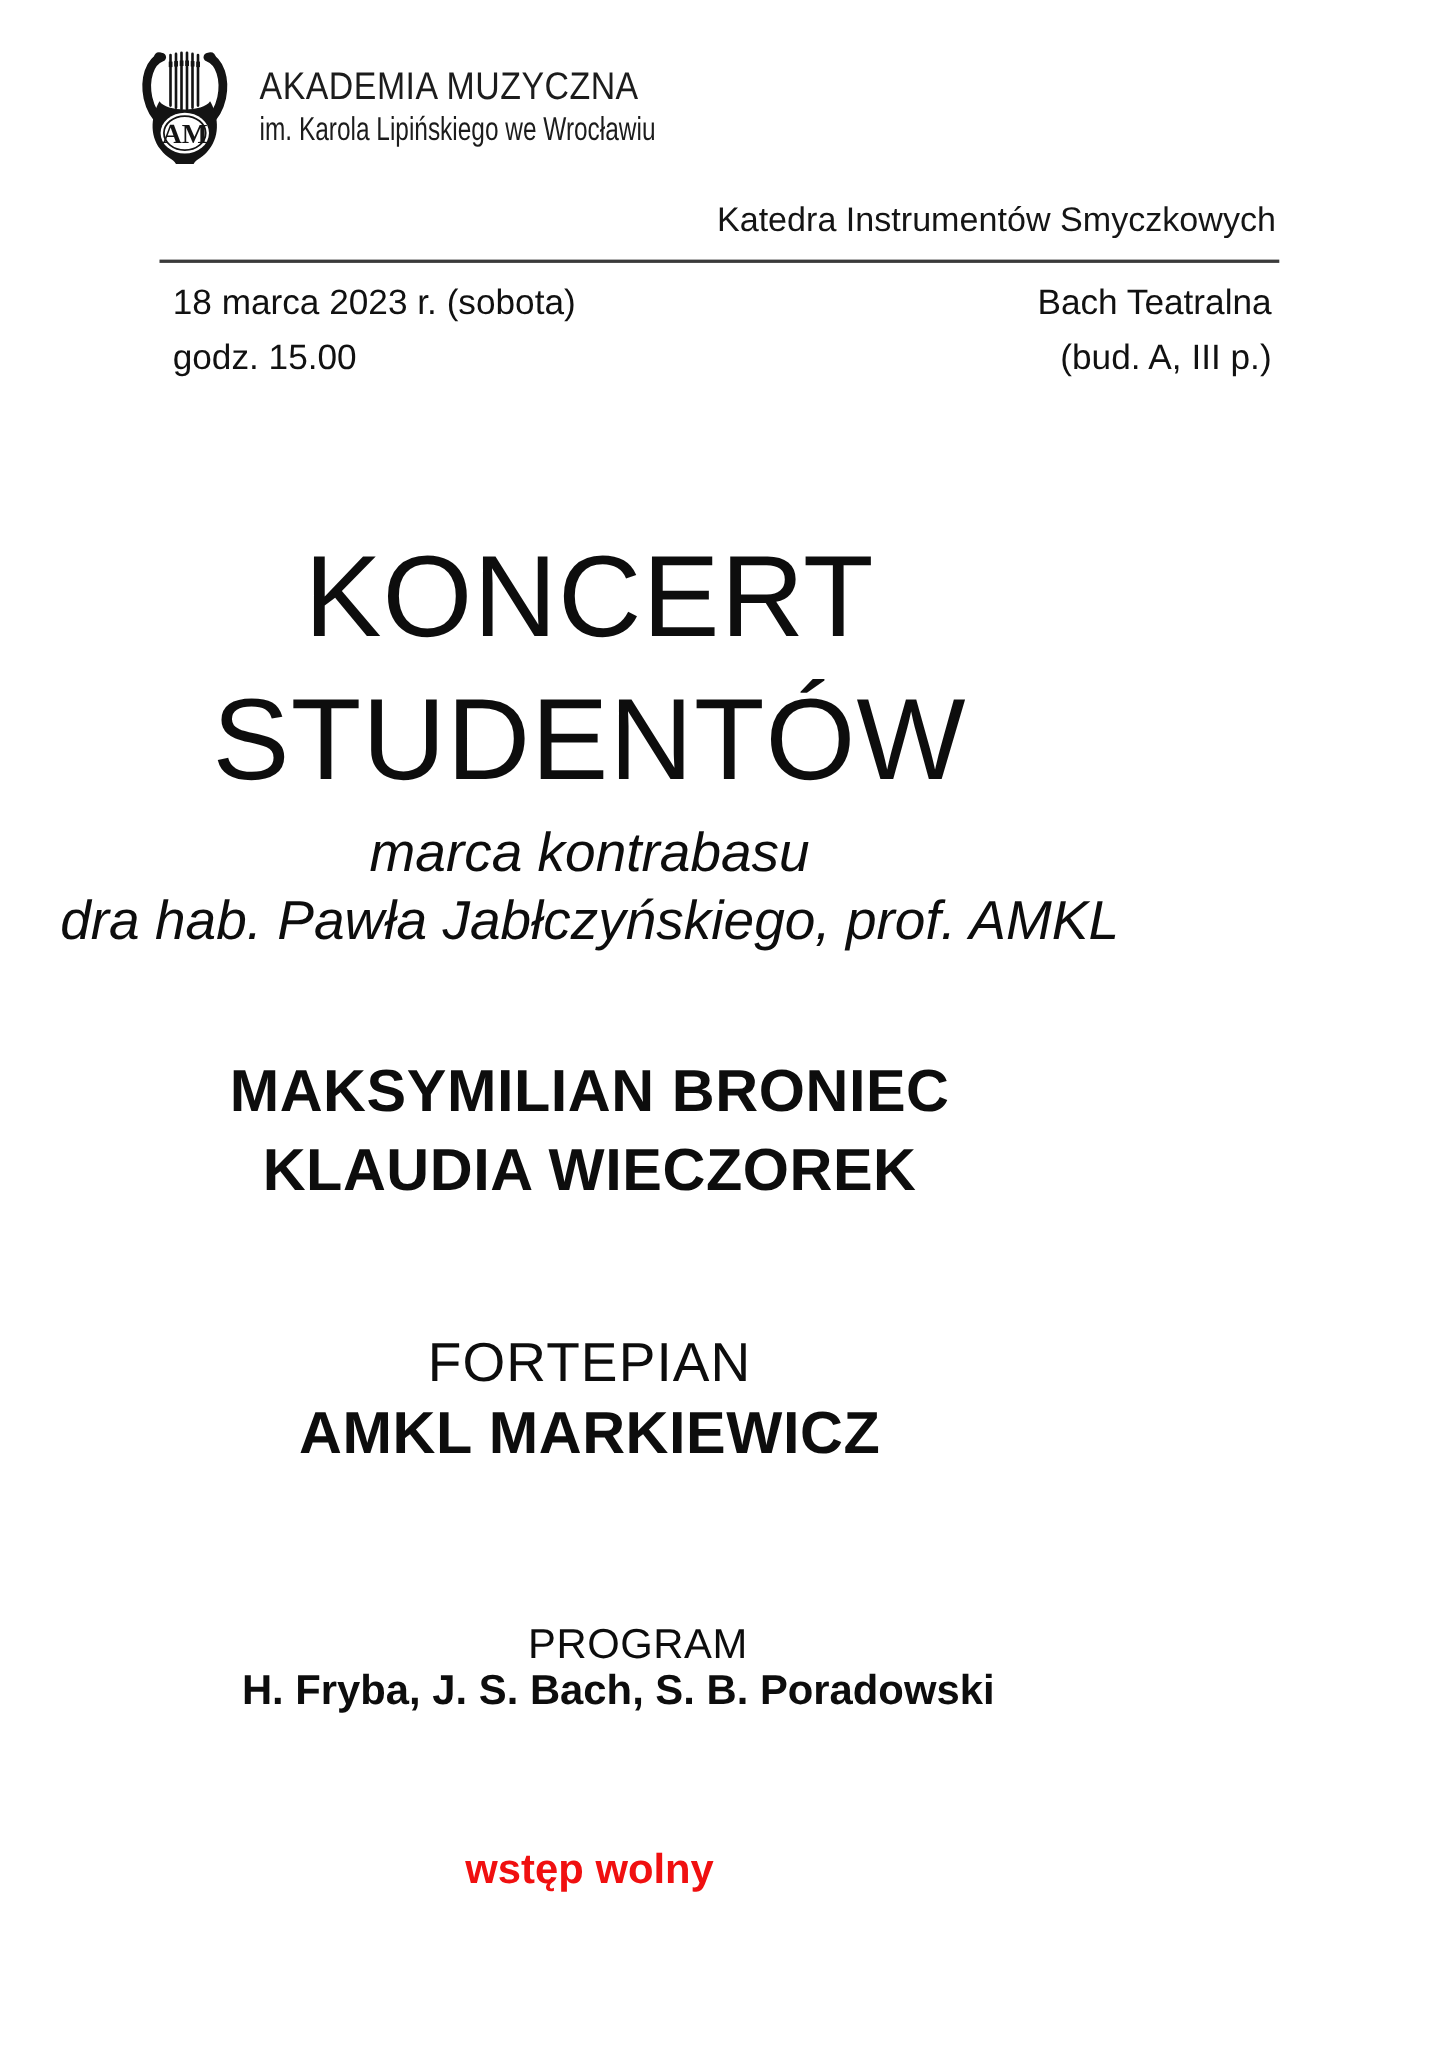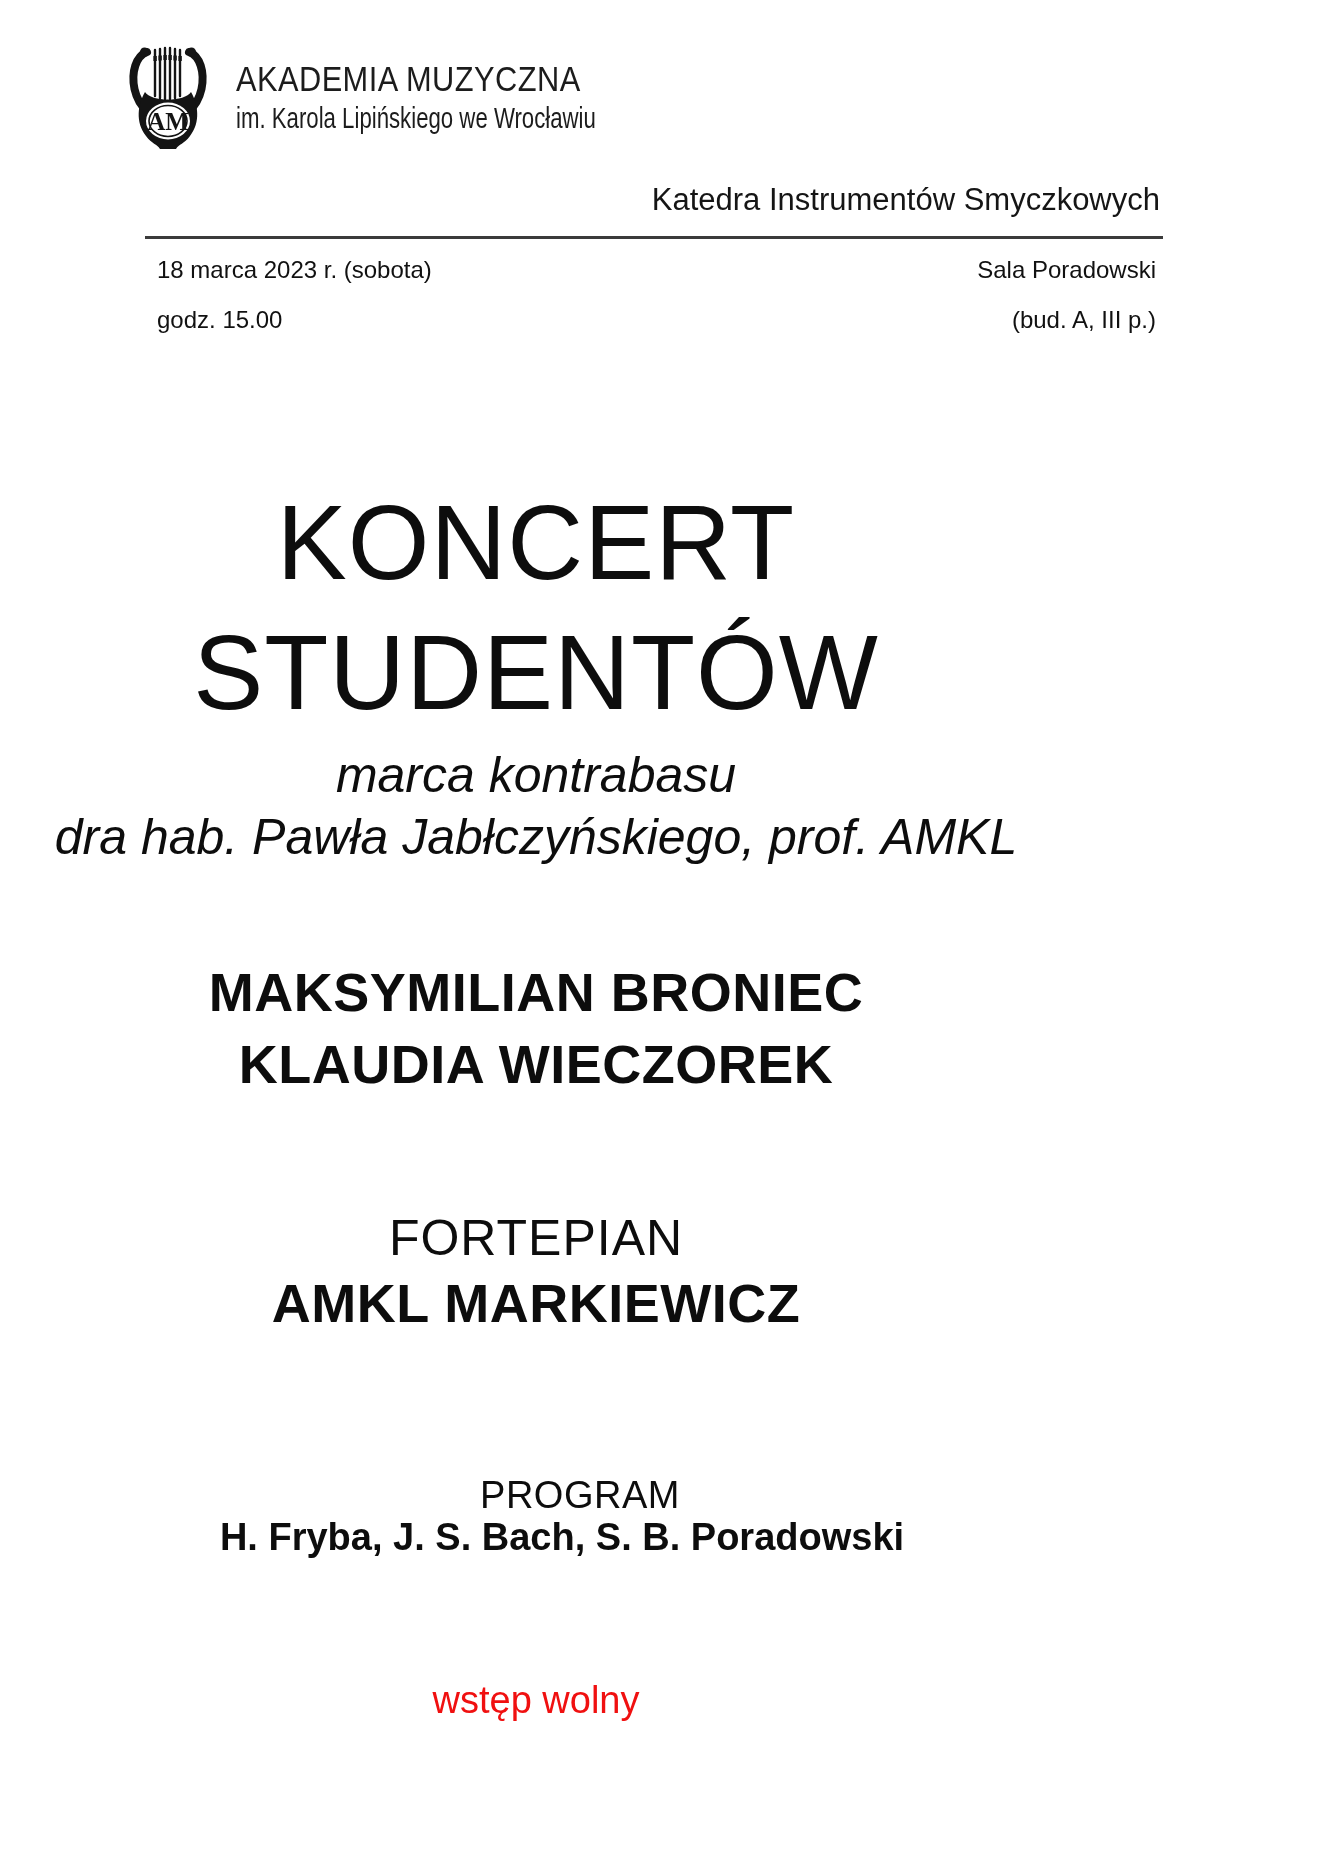--- a/index.html
+++ b/index.html
@@ -27,34 +27,34 @@
     font-size:31px;color:#151515;white-space:nowrap;
   }
   .divider{
     position:absolute;left:145px;top:236px;width:1018px;height:3px;
     background:#3b3b3b;
   }
   
   .info-row{
     position:absolute;left:157px;right:164px;
     display:flex;justify-content:space-between;
-    font-size:24px;color:#111;white-space:nowrap;
+    font-size:32px;color:#111;white-space:nowrap;
   }
   .info-row.r1{top:256px;}
   .info-row.r2{top:306px;}
   
   .centered{position:absolute;left:0;width:1072px;text-align:center;color:#0d0d0d;}
   .title{top:478px;font-size:105px;line-height:130px;letter-spacing:1px;font-weight:400;}
   .subtitle{top:744px;font-size:50px;line-height:62px;font-style:italic;}
   .performers{top:932px;font-size:54px;line-height:72px;font-weight:700;letter-spacing:.5px;margin-top:24px;}
   .accomp-role{top:1206px;font-size:50px;line-height:64px;font-weight:400;letter-spacing:1px;}
   .accomp-name{top:1270px;font-size:54px;line-height:66px;font-weight:700;letter-spacing:.5px;}
   .program-heading{top:1474px;font-size:38px;line-height:42px;font-weight:400;letter-spacing:.5px;padding-left:44px;}
   .program-composers{top:1516px;font-size:38px;line-height:42px;font-weight:700;padding-left:26px;}
-  .admission{top:1678px;font-size:38px;line-height:44px;font-weight:400;}
+  .admission{top:1678px;font-size:38px;line-height:44px;font-weight:700;}
 </style>
 </head>
 <body>
 
 <div class="page">
 
   <div class="logo">
     <svg viewBox="0 0 100 106" width="100" height="106">
       <g stroke="#141414" fill="none" stroke-linecap="round">
 
@@ -88,21 +88,21 @@
     <div class="brand-l1">AKADEMIA MUZYCZNA</div>
     <div class="brand-l2">im. Karola Lipińskiego we Wrocławiu</div>
   </div>
 
   <div class="department">Katedra Instrumentów Smyczkowych</div>
 
   <div class="divider"></div>
 
   <div class="info-row r1">
     <span>18 marca 2023 r. (sobota)</span>
-    <span>Sala Poradowski</span>
+    <span>Bach Teatralna</span>
   </div>
   <div class="info-row r2">
     <span>godz. 15.00</span>
     <span>(bud. A, III p.)</span>
   </div>
 
   <div class="centered title">
     <div>KONCERT</div>
     <div>STUDENTÓW</div>
   </div>

